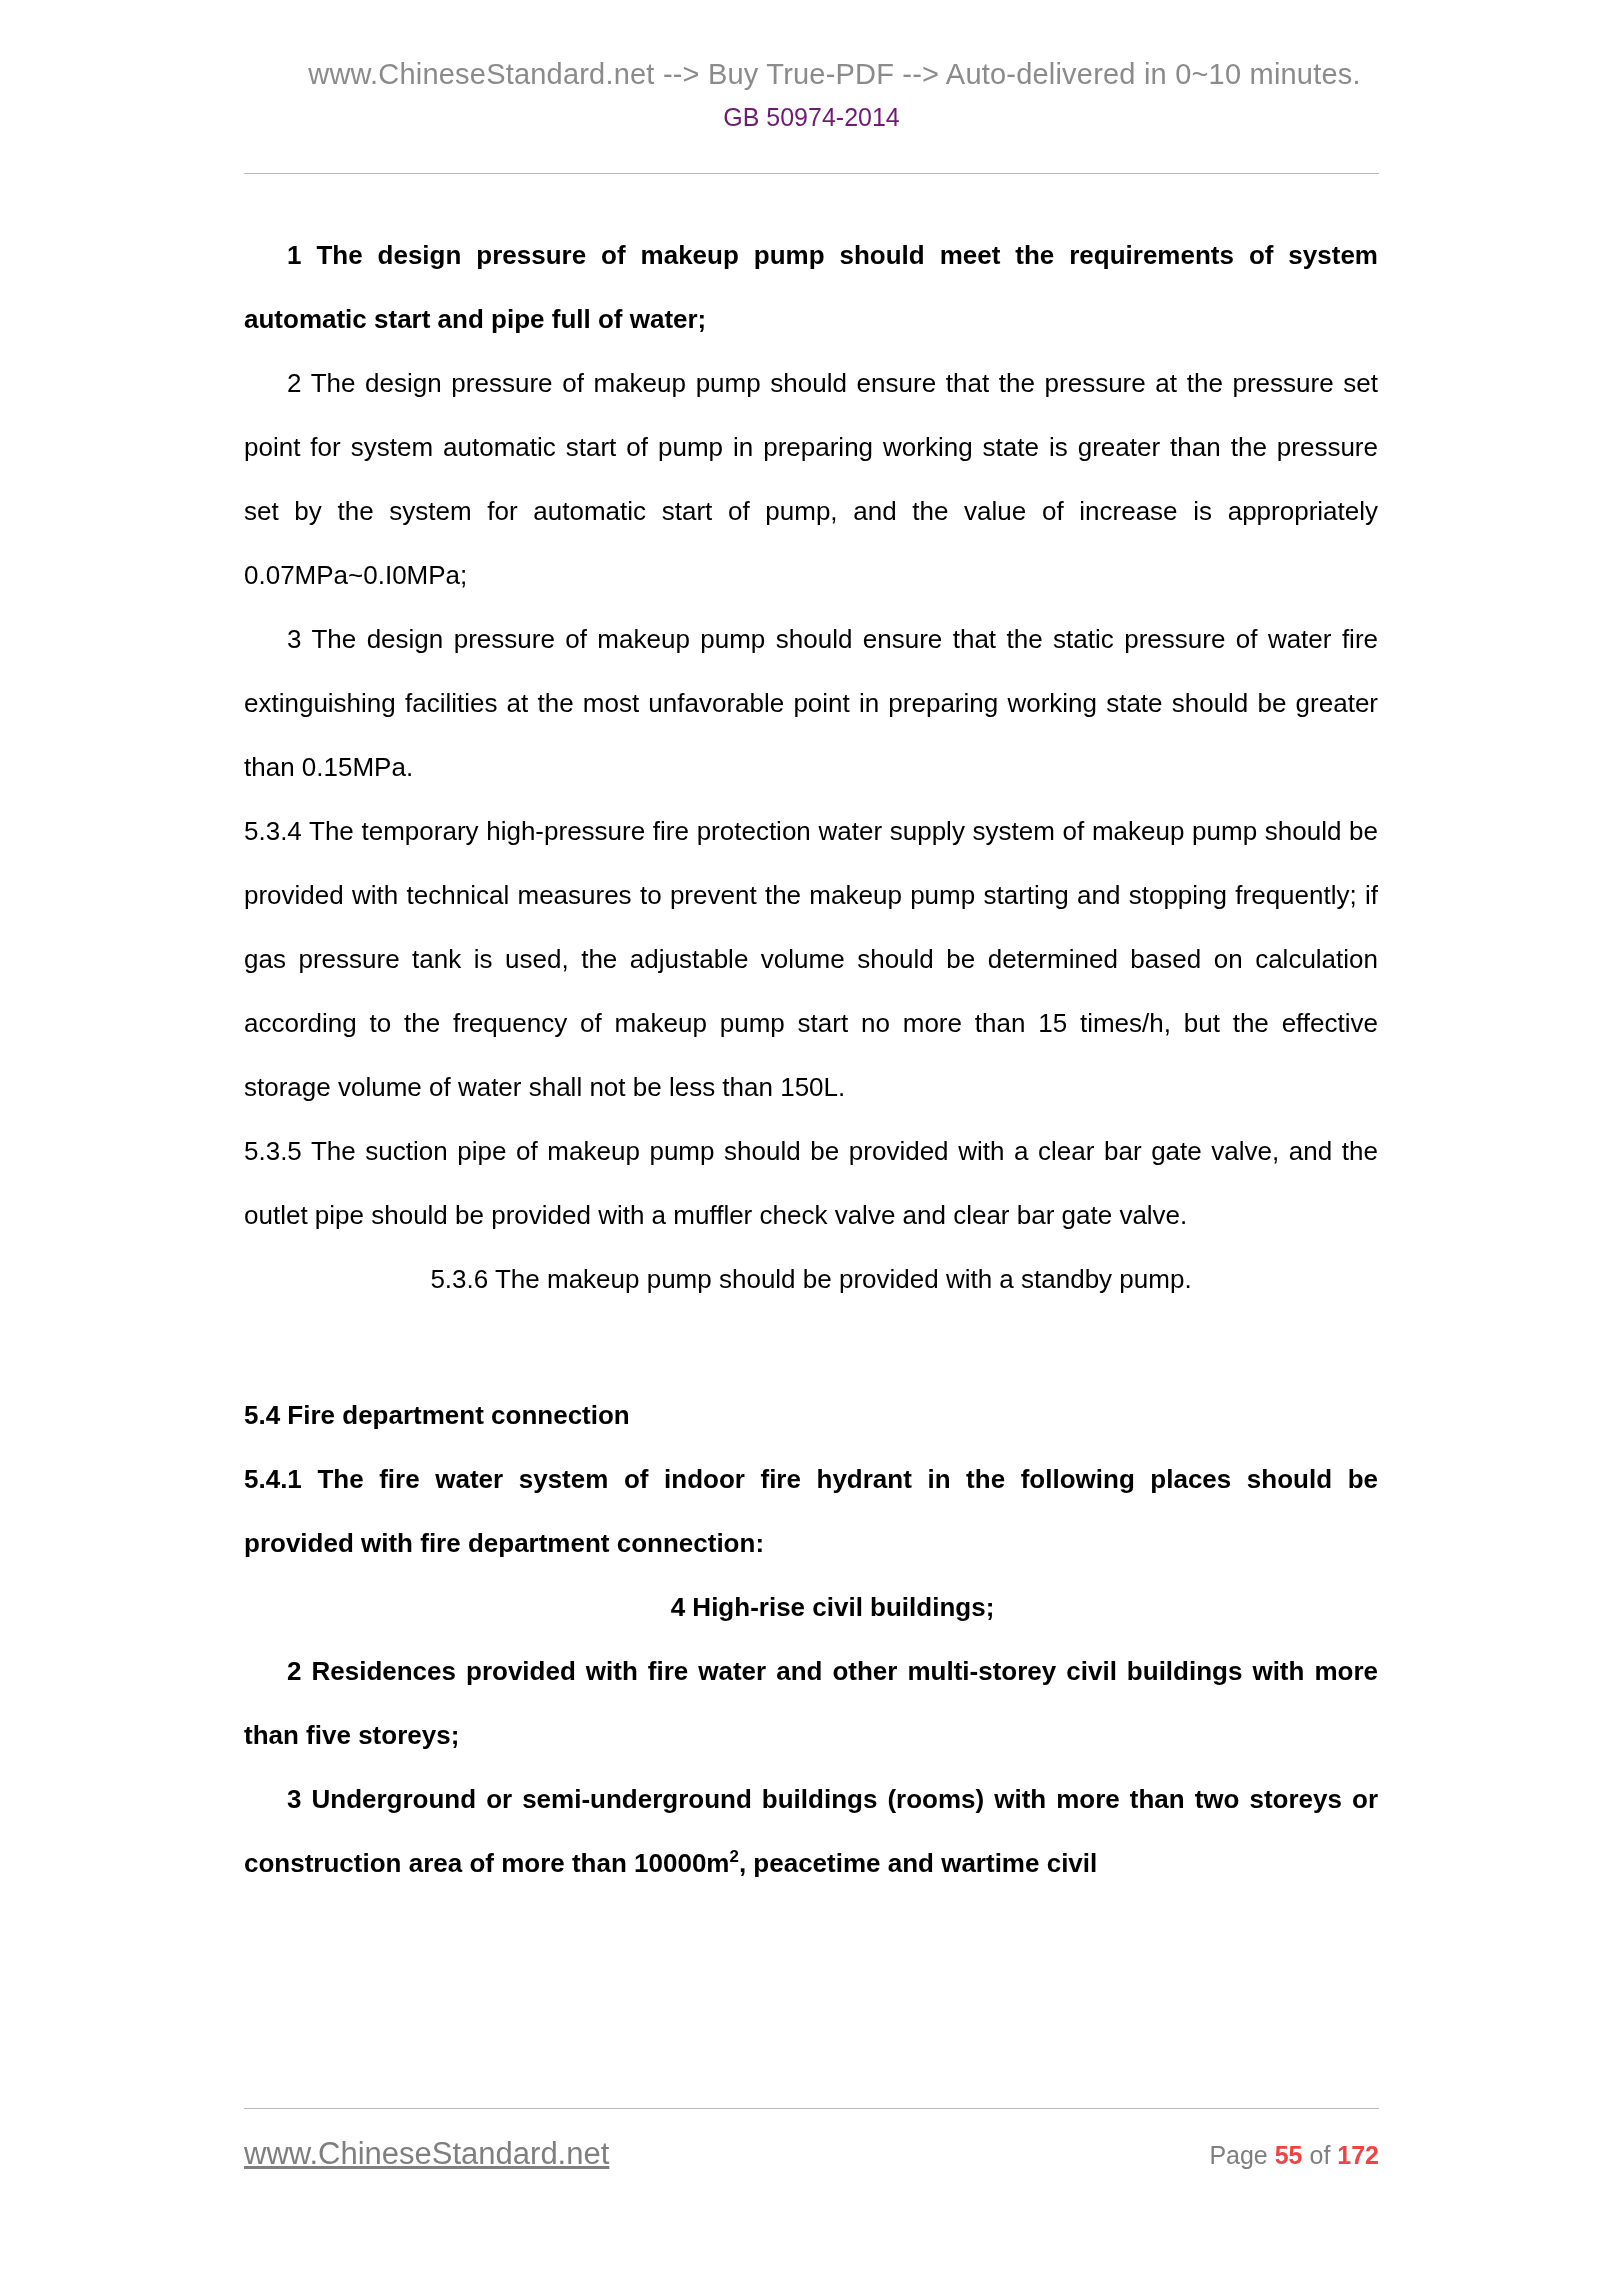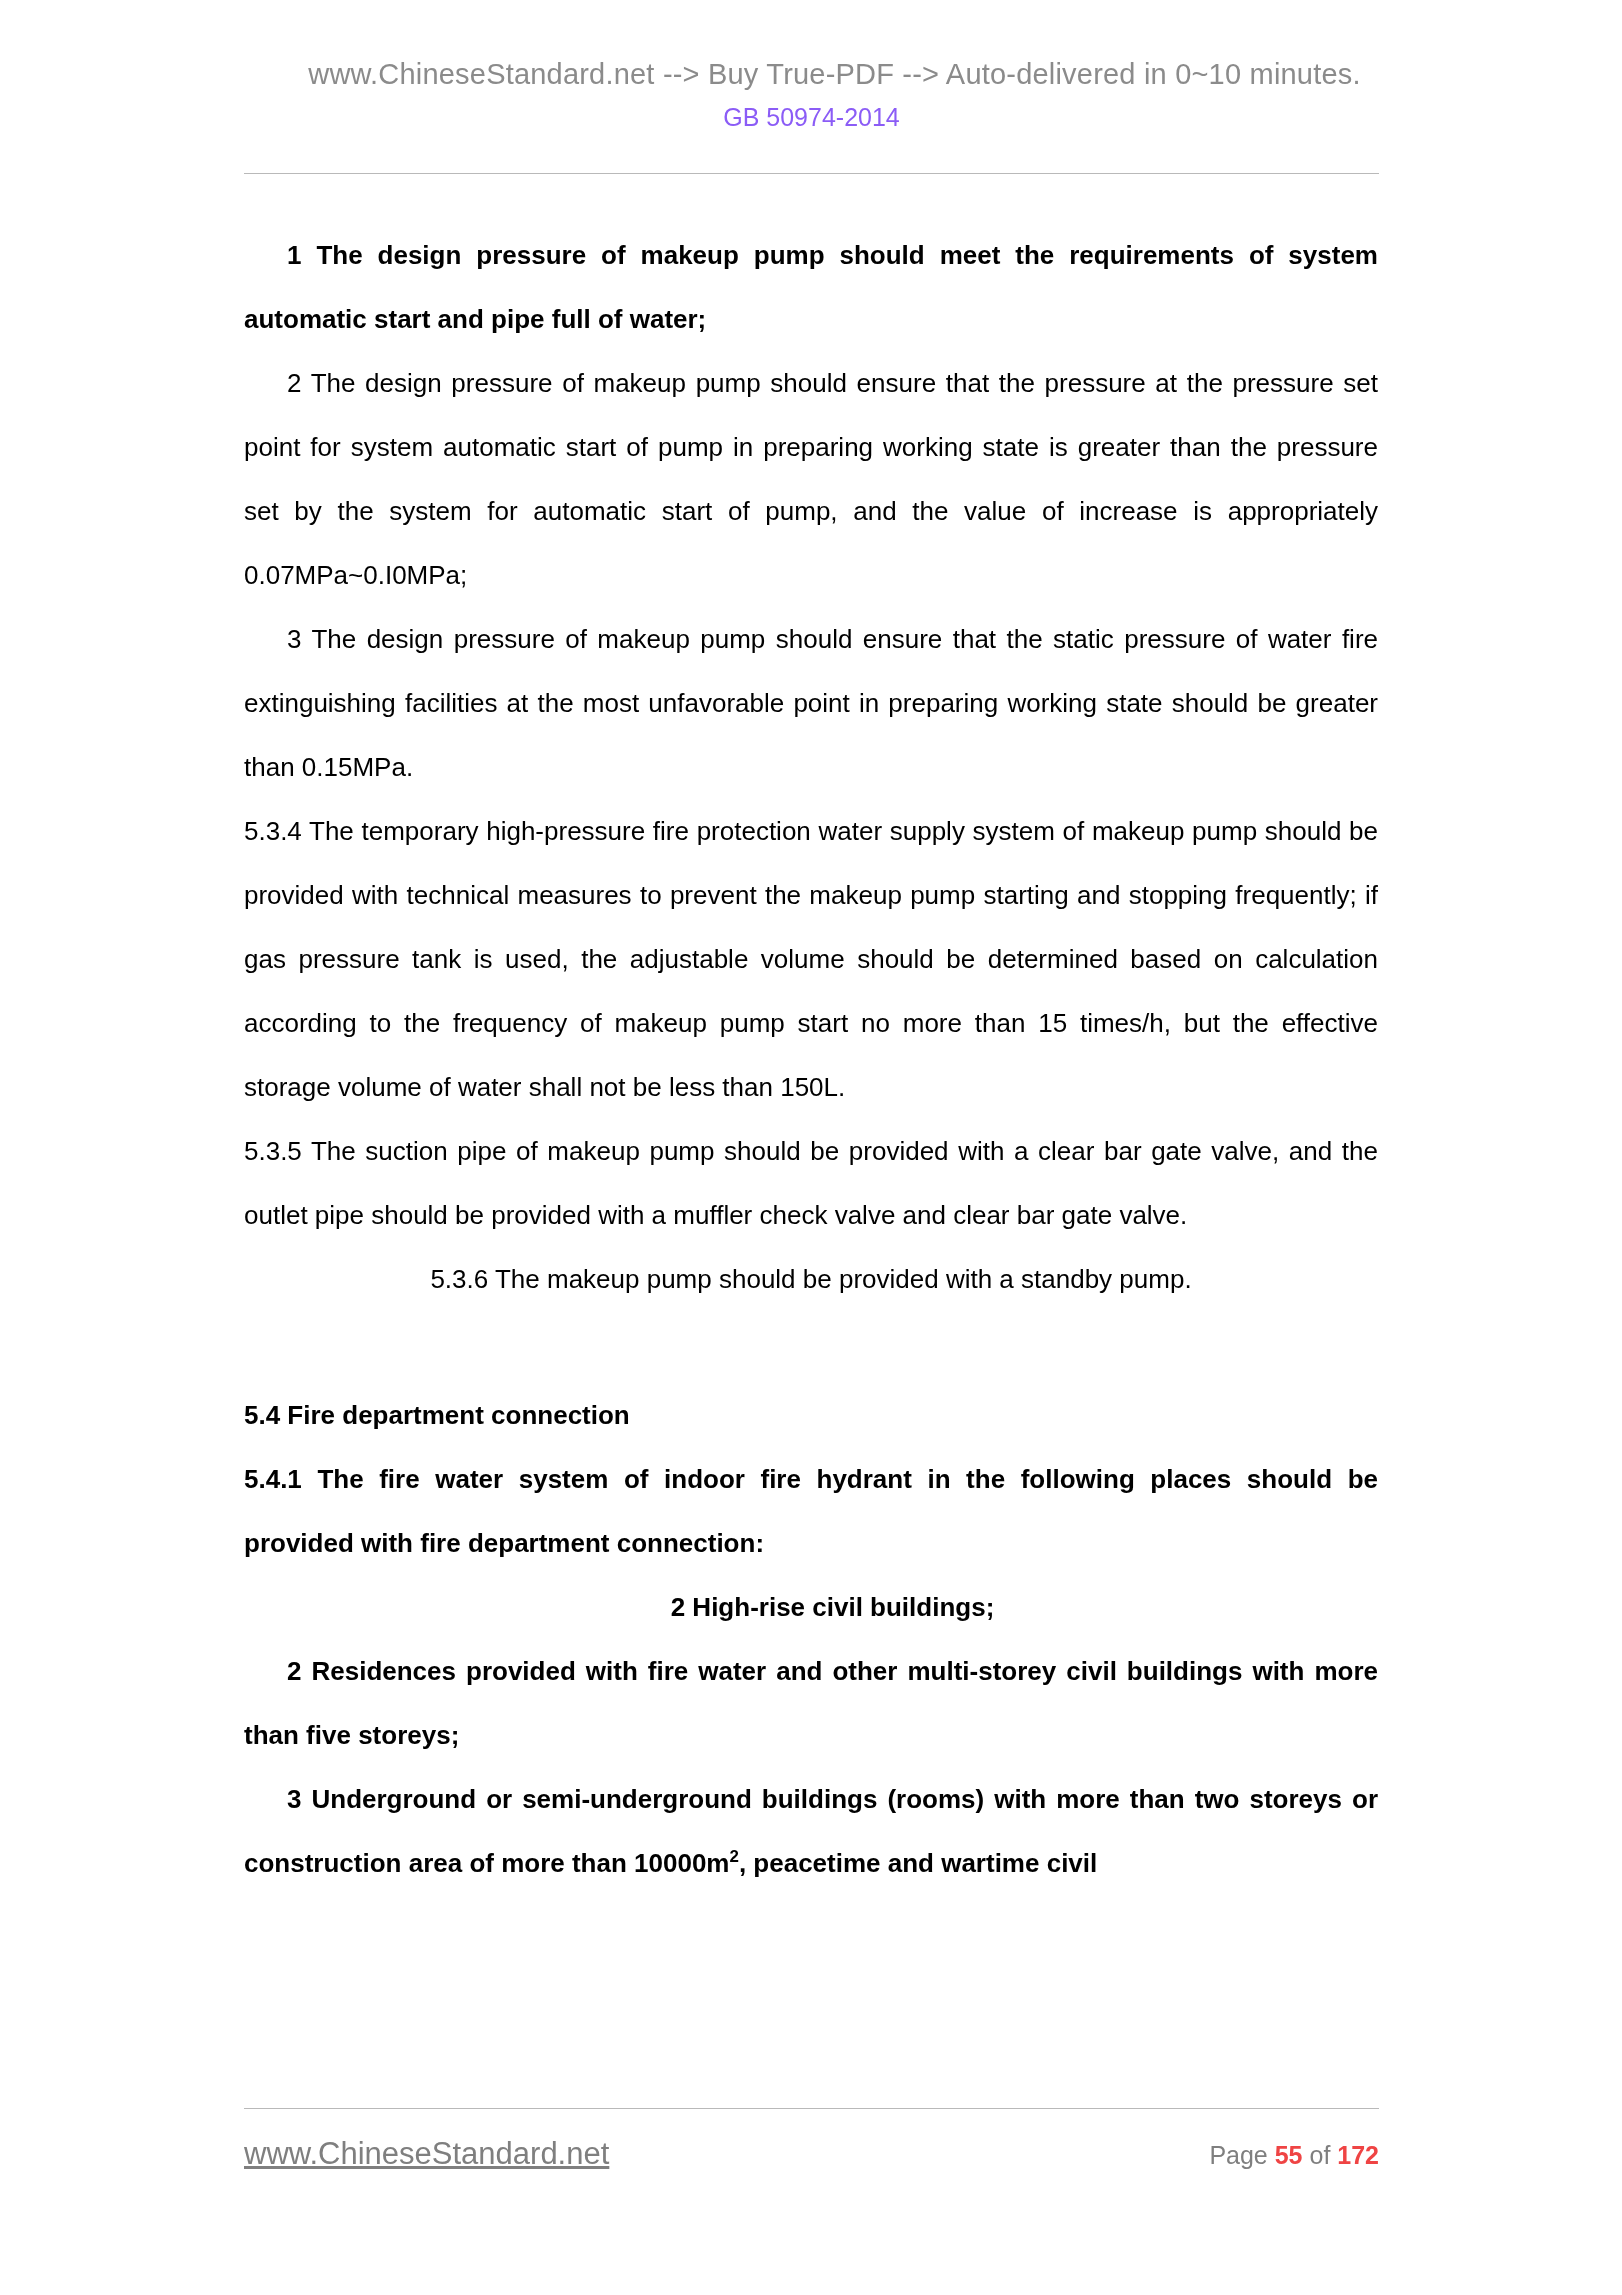--- a/index.html
+++ b/index.html
@@ -29,21 +29,21 @@
   .header-line1 {
     font-size: 29px;
     color: #8b8b8b;
     letter-spacing: 0.2px;
     white-space: nowrap;
     margin-left: 46px;
   }
   .header-line2 {
     margin-top: 11.7px;
     font-size: 25px;
-    color: #8b5cf6;
+    color: #701a75;
   }
   .header-rule {
     position: absolute;
     left: 244px;
     right: 244px;
     top: 173px;
     border-top: 1.7px solid #b9b9b9;
   }
   .content {
     position: absolute;
@@ -130,21 +130,21 @@
     <p>5.3.4 The temporary high-pressure fire protection water supply system of makeup pump should be provided with technical measures to prevent the makeup pump starting and stopping frequently; if gas pressure tank is used, the adjustable volume should be determined based on calculation according to the frequency of makeup pump start no more than 15 times/h, but the effective storage volume of water shall not be less than 150L.</p>
 
     <p>5.3.5 The suction pipe of makeup pump should be provided with a clear bar gate valve, and the outlet pipe should be provided with a muffler check valve and clear bar gate valve.</p>
 
     <p class="nojust">5.3.6 The makeup pump should be provided with a standby pump.</p>
 
     <p class="section-title">5.4 Fire department connection</p>
 
     <p class="bold">5.4.1 The fire water system of indoor fire hydrant in the following places should be provided with fire department connection:</p>
 
-    <p class="bold nojust"><span class="indent"></span><span>2 High-rise civil buildings;</span></p>
+    <p class="bold nojust"><span class="indent"></span><span>4 High-rise civil buildings;</span></p>
 
     <p class="bold"><span class="indent"></span><span>2 Residences provided with fire water and other multi-storey civil buildings with more than five storeys;</span></p>
 
     <p class="bold"><span class="indent"></span><span>3 Underground or semi-underground buildings (rooms) with more than two storeys or construction area of more than 10000m</span><sup>2</sup><span>, peacetime and wartime civil</span></p>
 
   </div>
 
   <div class="footer-rule"></div>
   <div class="footer">
     <a class="footer-left" href="#">www.ChineseStandard.net</a>

